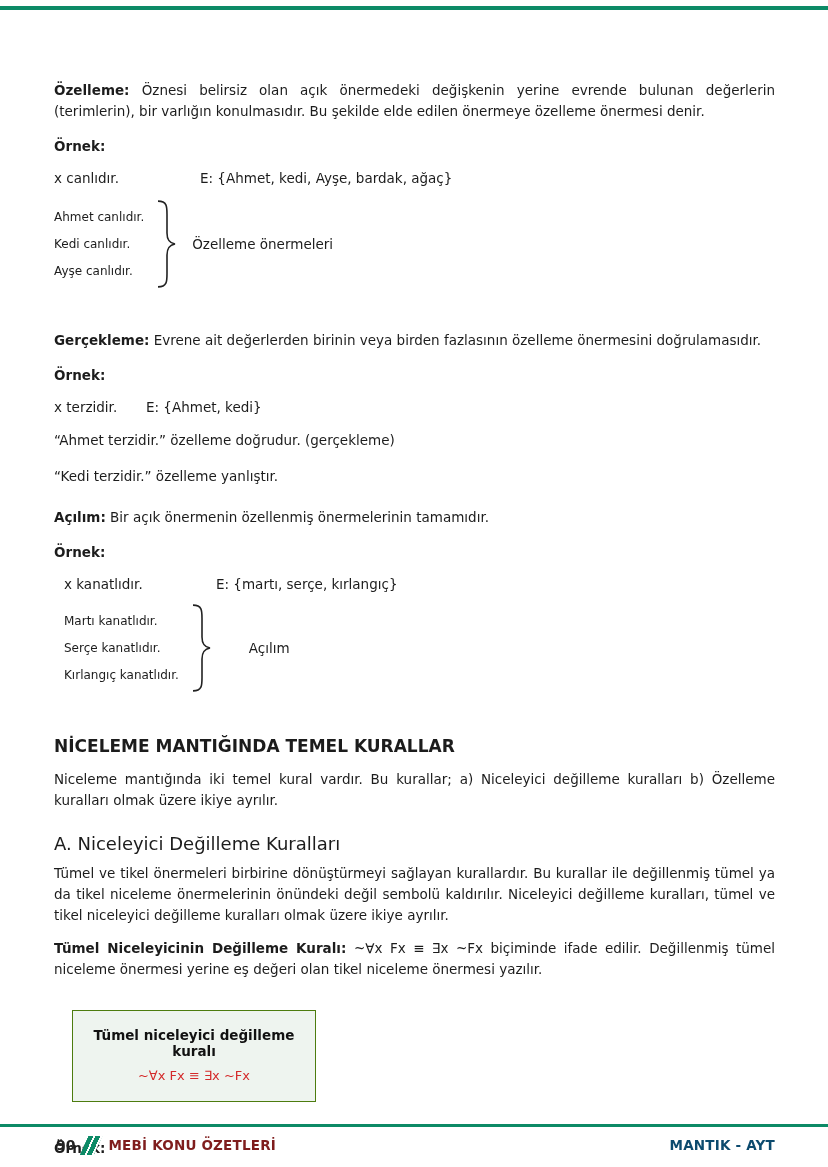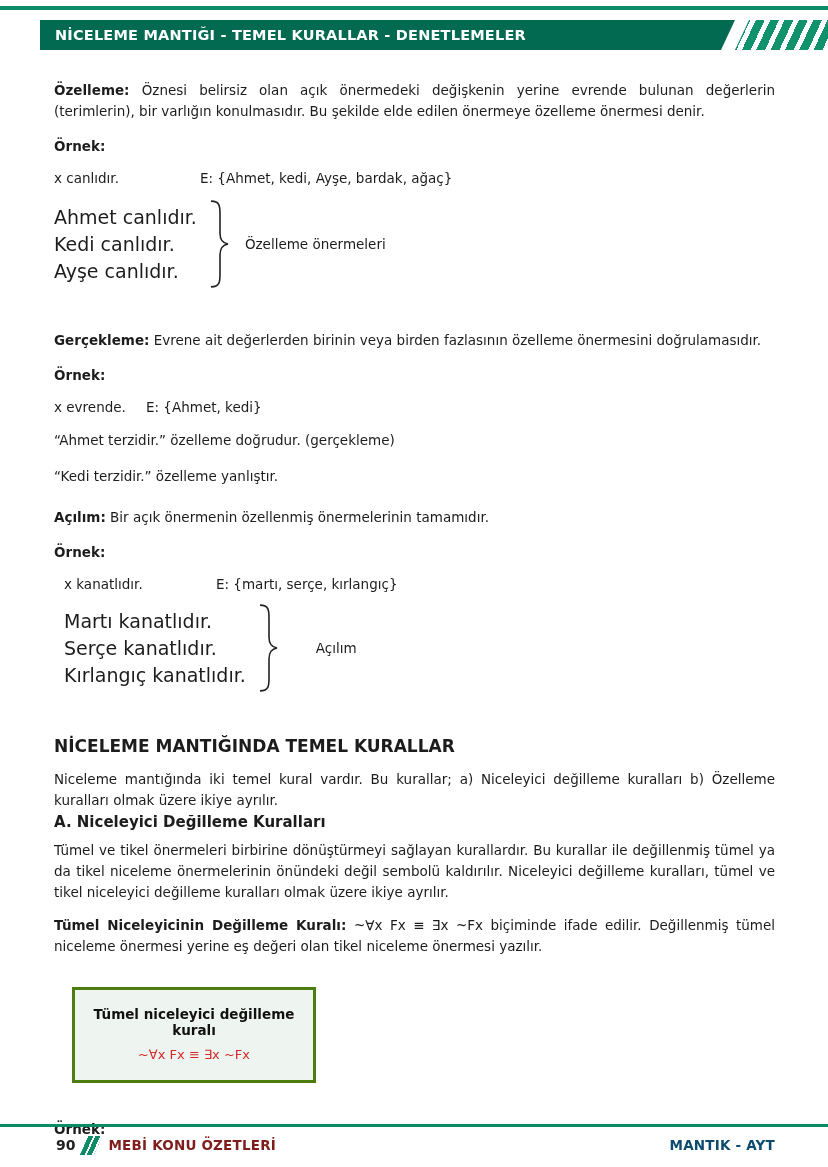--- a/index.html
+++ b/index.html
@@ -38,31 +38,31 @@
   .para { text-align:justify; margin-top:8px; }
   .bold { font-weight:bold; }
   .ornek { font-weight:bold; font-size:13.5px; margin-top:16px; }
 
   .stmt-row { display:flex; margin-top:16px; font-size:13.5px; }
   .stmt-w1 { width:146px; }
   .stmt-w2 { width:92px; }
   .stmt-w3 { width:152px; }
 
   .bgroup { display:flex; align-items:center; margin-top:14px; }
-  .bitems > div { font-size:19px; line-height:27px; }
+  .bitems > div { font-size:12px; line-height:27px; }
   .brace { width:22px; margin-left:10px; flex:0 0 auto; }
   .blabel { margin-left:16px; font-size:13.5px; white-space:nowrap; }
 
   .sec-gap { margin-top:42px; }
   .heading { font-weight:bold; font-size:17px; margin-top:44px; }
-  .subheading { font-weight:bold; font-size:15px; margin-top:2px; }
+  .subheading { font-weight:normal; font-size:18px; margin-top:22px; }
 
   .rulebox {
     margin:30px 0 0 18px; width:244px;
-    border:3px solid #4d7c0f; background:#eef4ef;
+    border:1px solid #4d7c0f; background:#eef4ef;
     padding:16px 8px 18px 8px; text-align:center;
   }
   .rulebox-title { font-weight:bold; font-size:13.5px; color:#111; }
   .rulebox-formula { margin-top:9px; font-size:13px; color:#d42a2a; }
 
   
   .footer-rule { position:absolute; left:0; bottom:40px; width:828px; height:3px; background:#0d8a66; }
   .footer { position:absolute; left:0; right:0; bottom:10px; height:24px; display:flex; align-items:center;margin-left:44px; }
   .pagenum { font-weight:bold; font-size:14px; margin-left:12px; color:#222; }
   .slash {
@@ -74,25 +74,20 @@
   .spacer { flex:1; }
   .footer-right { font-weight:bold; font-size:13.5px; color:#0c4a6e; margin-right:53px; letter-spacing:.2px; }
 </style>
 </head>
 <body>
 
 <div class="page">
 
   <div class="topline"></div>
 
-  <div class="header">
-    <span class="header-title">NİCELEME MANTIĞI - TEMEL KURALLAR - DENETLEMELER</span>
-    <div class="stripes"></div>
-    <div class="stripes-wedge"></div>
-  </div>
 
   <div class="content">
 
     <p class="para"><span class="bold">Özelleme:</span>
       <span>Öznesi belirsiz olan açık önermedeki değişkenin yerine evrende bulunan değerlerin (terimlerin), bir varlığın konulmasıdır. Bu şekilde elde edilen önermeye özelleme önermesi denir.</span></p>
 
     <div class="ornek">Örnek:</div>
 
     <div class="stmt-row">
       <span class="stmt-w1">x canlıdır.</span>
@@ -110,21 +105,21 @@
       </svg>
       <div class="blabel">Özelleme önermeleri</div>
     </div>
 
     <p class="para sec-gap"><span class="bold">Gerçekleme:</span>
       <span>Evrene ait değerlerden birinin veya birden fazlasının özelleme önermesini doğrulamasıdır.</span></p>
 
     <div class="ornek">Örnek:</div>
 
     <div class="stmt-row">
-      <span class="stmt-w2">x evrende.</span>
+      <span class="stmt-w2">x terzidir.</span>
       <span>E: {Ahmet, kedi}</span>
     </div>
 
     <div class="line" style="margin-top:15px">“Ahmet terzidir.” özelleme doğrudur. (gerçekleme)</div>
     <div class="line" style="margin-top:15px">“Kedi terzidir.” özelleme yanlıştır.</div>
 
     <p class="para" style="margin-top:20px"><span class="bold">Açılım:</span>
       <span>Bir açık önermenin özellenmiş önermelerinin tamamıdır.</span></p>
 
     <div class="ornek">Örnek:</div>

